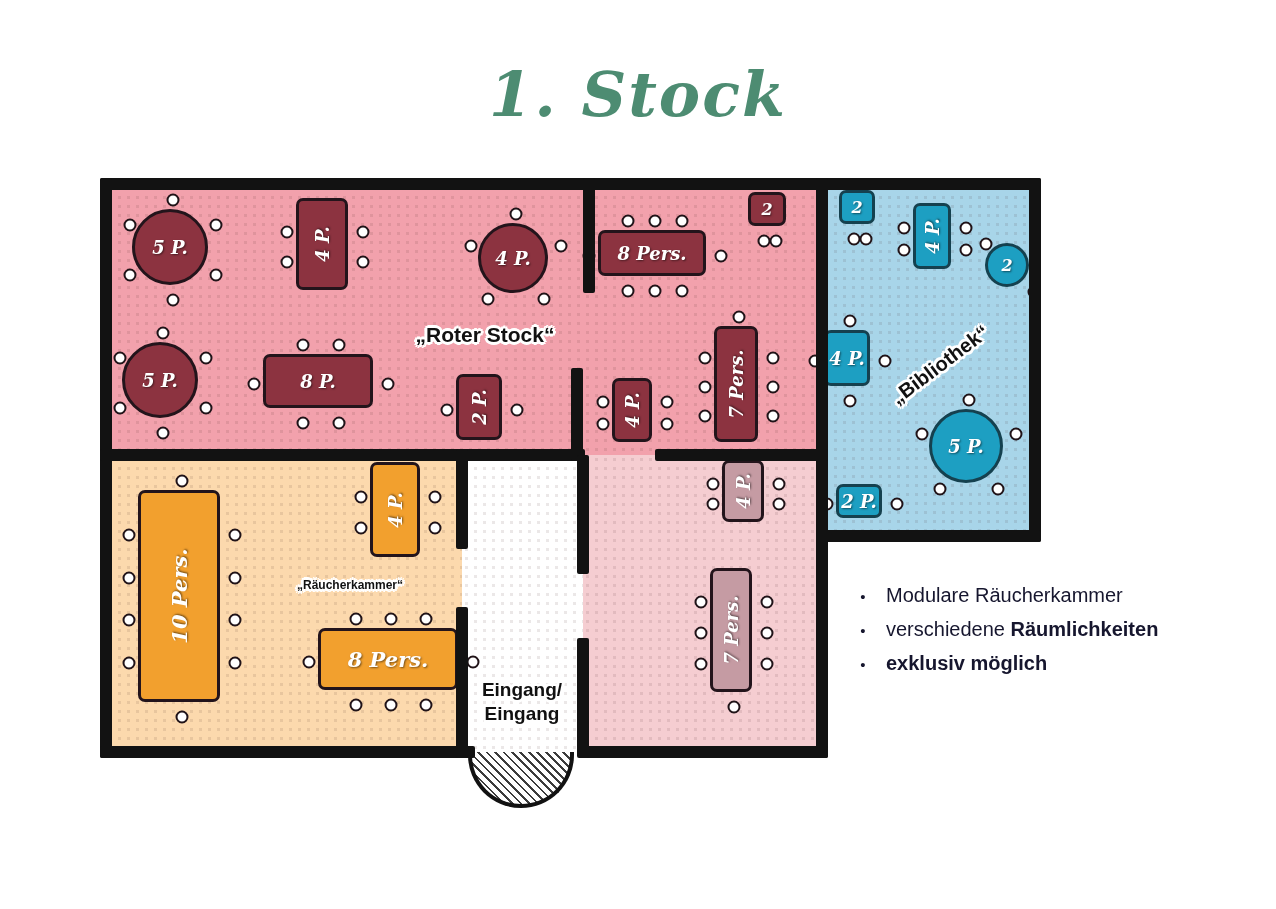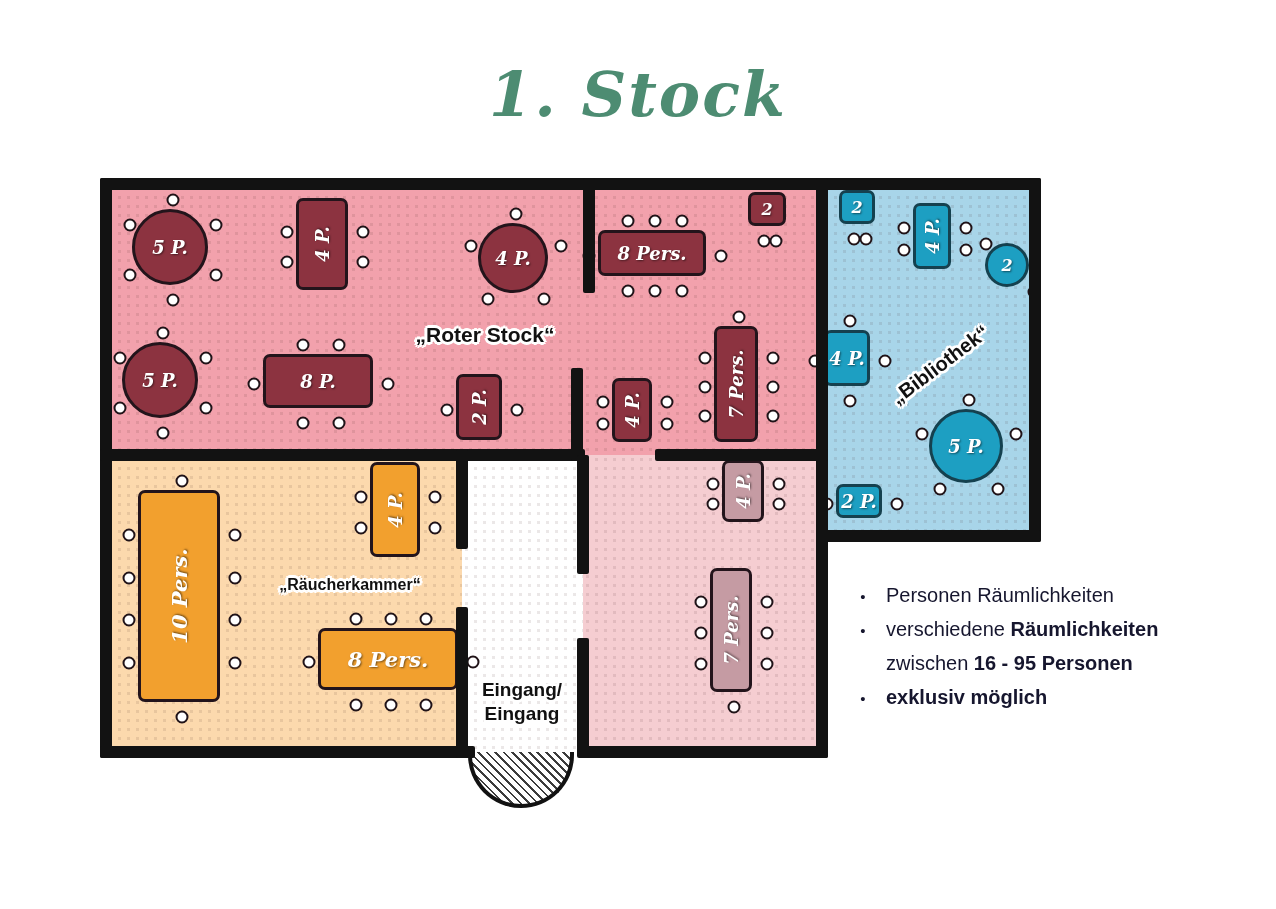--- a/index.html
+++ b/index.html
@@ -235,39 +235,35 @@
         <div class="chair" style="left: 54px; top: 62px;"></div>
         <div class="chair" style="left: 54px; top: 93px;"></div>
         <span class="tlabel" style="transform: translate(-50%, -50%) rotate(-90deg);">7 Pers.</span>
       </div>
       <div class="room-label" style="font-size: 21px; left: 485px; top: 335px; transform: translate(-50%, -50%) rotate(0deg);">
         <span>„Roter Stock“</span>
       </div>
       <div class="room-label" style="font-size: 20px; left: 940px; top: 365px; transform: translate(-50%, -50%) rotate(-37deg);">
         <span>„Bibliothek“</span>
       </div>
-      <div class="room-label" style="font-size: 16px; left: 350px; top: 585px; transform: translate(-50%, -50%) rotate(0deg); text-align: center;">
+      <div class="room-label" style="font-size: 12px; left: 350px; top: 585px; transform: translate(-50%, -50%) rotate(0deg); text-align: center;">
         <span>„Räucherkammer“</span>
       </div>
       <div class="room-label" style="font-size: 19px; left: 522px; top: 666px; transform: translate(-50%, -50%) rotate(0deg); margin-top: 36px;">
         <span>Eingang/</span>
         <span>Eingang</span>
       </div>
     </div>
   <div class="legend" id="legend">
       <div class="legend-line" style="color: rgb(22, 22, 46);">
         <span class="bullet">•</span>
-        <span class="ltext"><span>Personen Räumlichkeiten</span></span>
+        <span class="ltext"><span>Modulare Räucherkammer</span></span>
       </div>
       <div class="legend-line" style="color: rgb(22, 22, 46);">
         <span class="bullet">•</span>
         <span class="ltext"><span>verschiedene </span><span class="b">Räumlichkeiten</span></span>
       </div>
       <div class="legend-line" style="color: rgb(22, 22, 46);">
-        <span class="bullet"></span>
-        <span class="ltext"><span>zwischen </span><span class="b">16 - 95 Personen</span></span>
-      </div>
-      <div class="legend-line" style="color: rgb(22, 22, 46);">
         <span class="bullet">•</span>
         <span class="ltext"><span class="b">exklusiv möglich</span></span>
       </div>
     </div>
 </div>
 
 </body></html>

